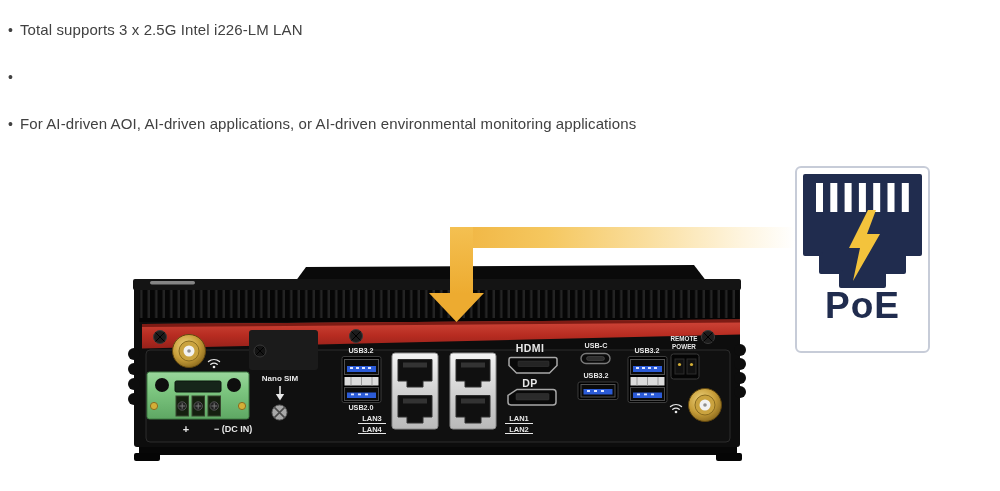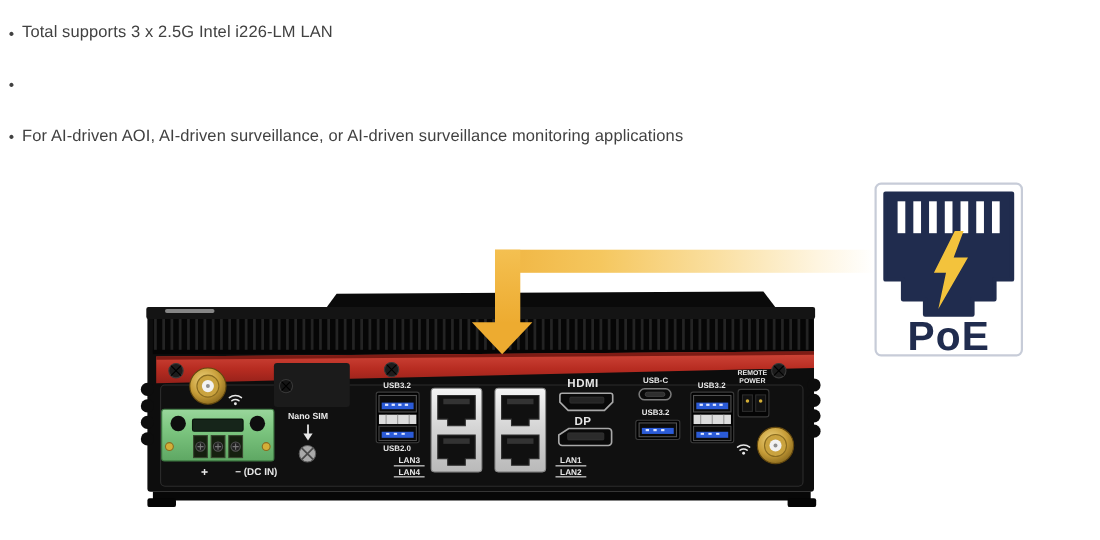--- a/index.html
+++ b/index.html
@@ -15,40 +15,40 @@
   #device-svg text{font-family:"Liberation Sans",sans-serif;font-weight:bold;
     fill:var(--label-white,#e8e8e8);}
   .lbl7{font-size:7.2px;}
   .lbl75{font-size:7.5px;}
   .lbl65{font-size:6.3px;}
   .lbl8{font-size:8px;}
   .lbl9{font-size:9px;}
   .lbl10{font-size:10.5px;letter-spacing:0.4px;}
   .lbl11{font-size:11px;}
   .poe-badge{
-    position:absolute;left:795px;top:166px;width:135px;height:158px;
+    position:absolute;left:795px;top:166px;width:135px;height:187px;
     background:#ffffff;border:2px solid #c7ccd8;border-radius:6px;
     box-sizing:border-box;
   }
   .poe-badge svg{display:block;}
 </style>
 </head>
 <body>
 
 <div class="features">
   <div class="feature-row">
     <span class="marker">•</span>
     <span>Total supports 3 x 2.5G Intel i226-LM LAN</span>
   </div>
   <div class="feature-row">
     <span class="marker">•</span>
   </div>
   <div class="feature-row">
     <span class="marker">•</span>
-    <span>For AI-driven AOI, AI-driven surveillance, or AI-driven surveillance monitoring applications</span>
+    <span>For AI-driven AOI, AI-driven applications, or AI-driven environmental monitoring applications</span>
   </div>
 </div>
 
 <svg id="device-svg" width="1000" height="491" viewBox="0 0 1000 491">
   <defs>
     <pattern id="fins" width="7.5" height="32" patternUnits="userSpaceOnUse">
       <rect width="7.5" height="32" fill="#060606"></rect>
       <rect x="5.1" width="2.4" height="32" fill="#242424"></rect>
     </pattern>
     <linearGradient id="redGrad" x1="0" y1="0" x2="0" y2="1">

